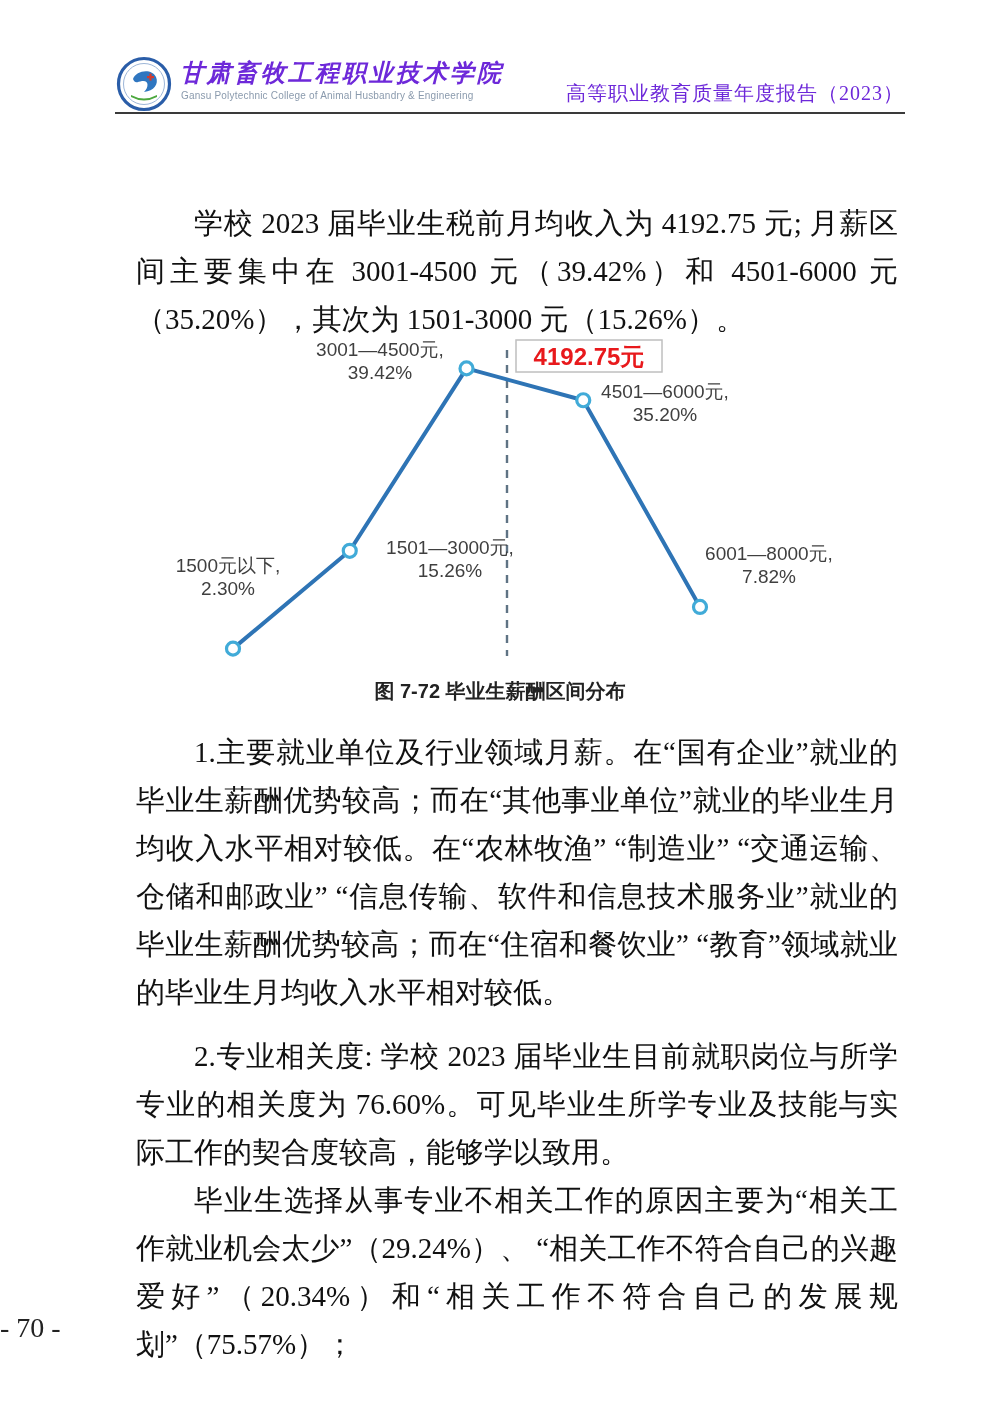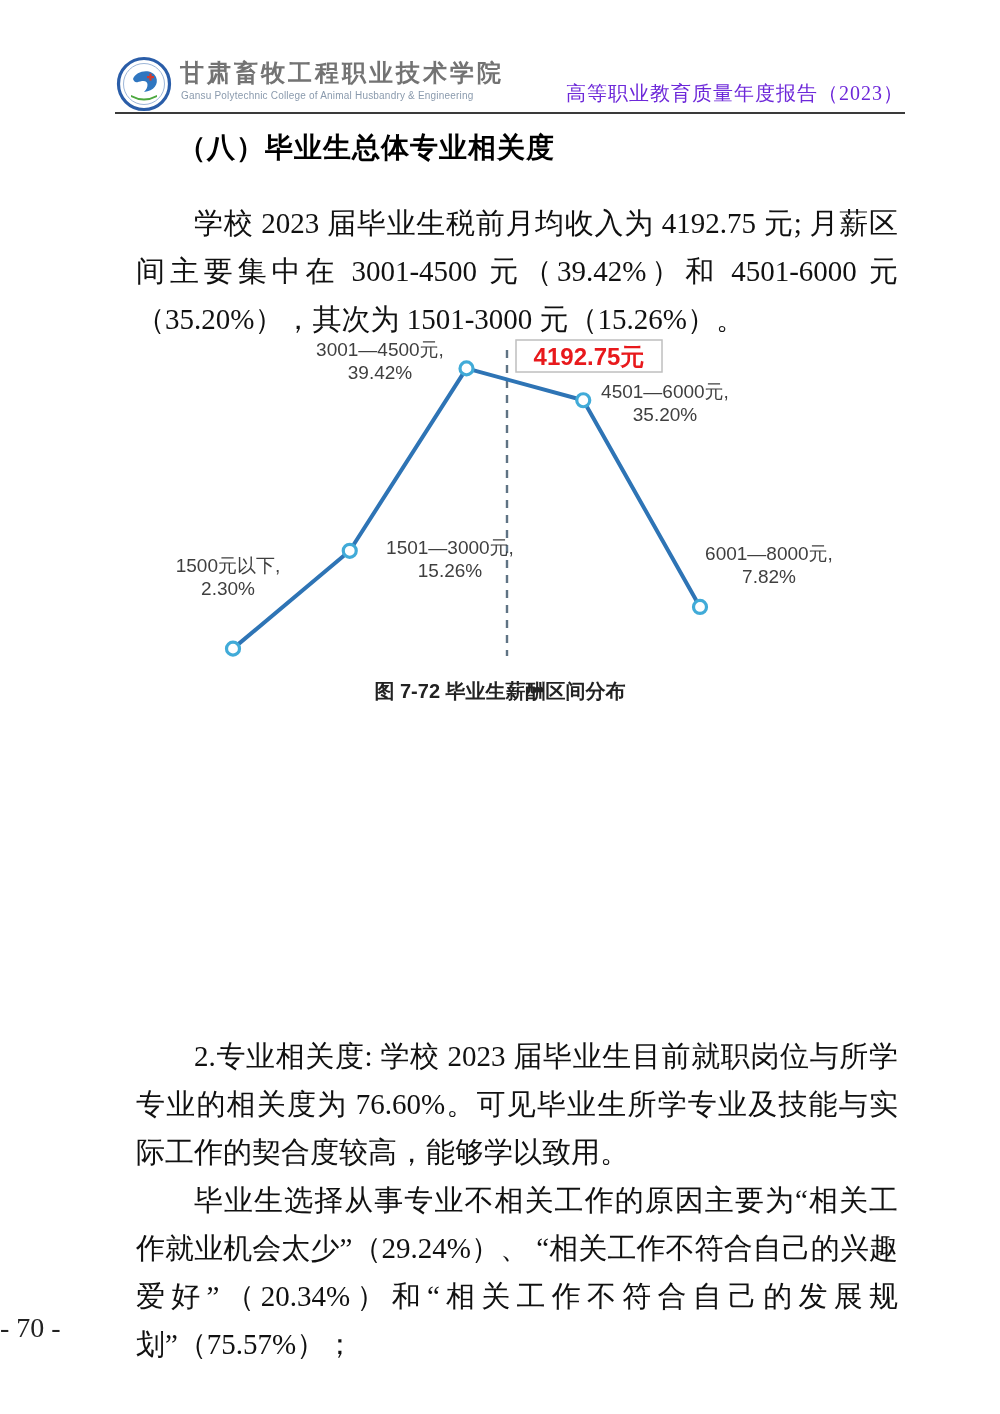--- a/index.html
+++ b/index.html
@@ -60,26 +60,25 @@
   <div class="logo-badge">
     <svg width="56" height="56" viewBox="0 0 56 56">
       <circle cx="28" cy="28" r="25.5" fill="#ffffff" stroke="#2A5DA8" stroke-width="3.2"></circle>
       <circle cx="28" cy="28" r="20.5" fill="none" stroke="#9DB6D8" stroke-width="1"></circle>
       <path d="M15 39 Q28 46 41 39 L41 41 Q28 48 15 41 Z" fill="#4CA83F"></path>
       <path d="M17 23 C20 14, 36 12, 40 21 C43 28, 38 35, 28 36 C33 31, 33 24, 26 25 C21 26, 19 28, 17 23 Z" fill="#2F76C0"></path>
       <rect x="31" y="20" width="7" height="2.2" fill="#D23B2F"></rect>
       <rect x="33.4" y="17.6" width="2.2" height="7" fill="#D23B2F"></rect>
     </svg>
   </div>
-  <div class="logo-text-zh" style="color: #737373;">甘肃畜牧工程职业技术学院</div>
+  <div class="logo-text-zh" style="color: #6d28d9; font-style: italic;">甘肃畜牧工程职业技术学院</div>
   <div class="logo-text-en">Gansu Polytechnic College of Animal Husbandry &amp; Engineering</div>
   <div class="report-title">高等职业教育质量年度报告（2023）</div>
   <div class="header-rule"></div>
 
-  <h2 class="section-heading">（八）毕业生总体专业相关度</h2>
 
   <p class="para para1">学校 2023 届毕业生税前月均收入为 4192.75 元; 月薪区间主要集中在 3001-4500 元（39.42%）和 4501-6000 元（35.20%），其次为 1501-3000 元（15.26%）。</p>
 
   <figure class="chart-fig">
     <svg id="salary-chart-svg" width="780" height="344" viewBox="0 0 780 344">
         <line x1="397" y1="22" x2="397" y2="328" stroke="#5F7384" stroke-width="2.4" stroke-dasharray="8 7"></line>
         <polyline points="123,320.635 239.75,222.787 356.5,40.37900000000002 473.25,72.24000000000001 590,278.959" fill="none" stroke="#2E74B5" stroke-width="4" stroke-linejoin="round" stroke-linecap="round"></polyline>
         <circle cx="123" cy="320.635" r="6.5" fill="#ffffff" stroke="#41ABD8" stroke-width="3.2"></circle>
         <circle cx="239.75" cy="222.787" r="6.5" fill="#ffffff" stroke="#41ABD8" stroke-width="3.2"></circle>
         <circle cx="356.5" cy="40.37900000000002" r="6.5" fill="#ffffff" stroke="#41ABD8" stroke-width="3.2"></circle>
@@ -89,17 +88,18 @@
         <text x="340" y="226" text-anchor="middle" fill="#3F3F3F" font-size="19"><tspan x="340">1501—3000元,</tspan><tspan x="340" dy="23">15.26%</tspan></text>
         <text x="270" y="28" text-anchor="middle" fill="#3F3F3F" font-size="19"><tspan x="270">3001—4500元,</tspan><tspan x="270" dy="23">39.42%</tspan></text>
         <text x="555" y="70" text-anchor="middle" fill="#3F3F3F" font-size="19"><tspan x="555">4501—6000元,</tspan><tspan x="555" dy="23">35.20%</tspan></text>
         <text x="659" y="232" text-anchor="middle" fill="#3F3F3F" font-size="19"><tspan x="659">6001—8000元,</tspan><tspan x="659" dy="23">7.82%</tspan></text>
         <rect x="406" y="12" width="146" height="32" fill="#ffffff" stroke="#BFBFBF" stroke-width="1.5"></rect>
         <text x="479" y="37" text-anchor="middle" fill="#E8191C" font-size="24" font-weight="600">4192.75元</text>
       </svg>
     <figcaption class="chart-caption">图 7-72  毕业生薪酬区间分布</figcaption>
   </figure>
 
+  <p class="para para2">1.主要就业单位及行业领域月薪。在“国有企业”就业的毕业生薪酬优势较高；而在“其他事业单位”就业的毕业生月均收入水平相对较低。在“农林牧渔” “制造业” “交通运输、仓储和邮政业” “信息传输、软件和信息技术服务业”就业的毕业生薪酬优势较高；而在“住宿和餐饮业” “教育”领域就业的毕业生月均收入水平相对较低。</p>
   <p class="para para3">2.专业相关度: 学校 2023 届毕业生目前就职岗位与所学专业的相关度为 76.60%。可见毕业生所学专业及技能与实际工作的契合度较高，能够学以致用。</p>
   <p class="para para4">毕业生选择从事专业不相关工作的原因主要为“相关工作就业机会太少”（29.24%）、 “相关工作不符合自己的兴趣爱好”（20.34%）和“相关工作不符合自己的发展规划”（75.57%）；</p>
 
   <div class="page-number">- 70 -</div>
 </div>
 
 </body></html>

